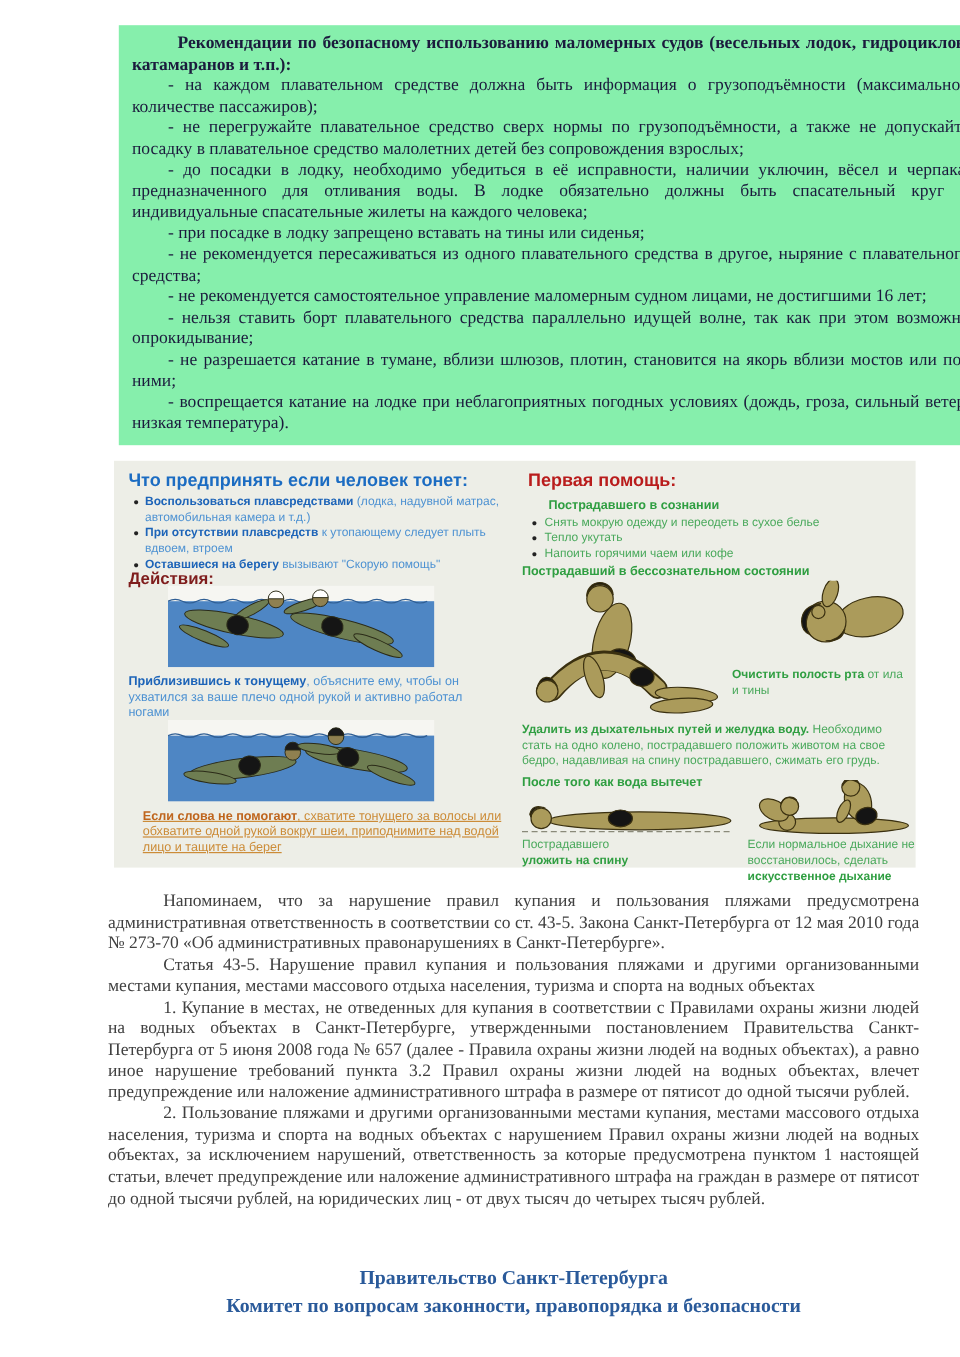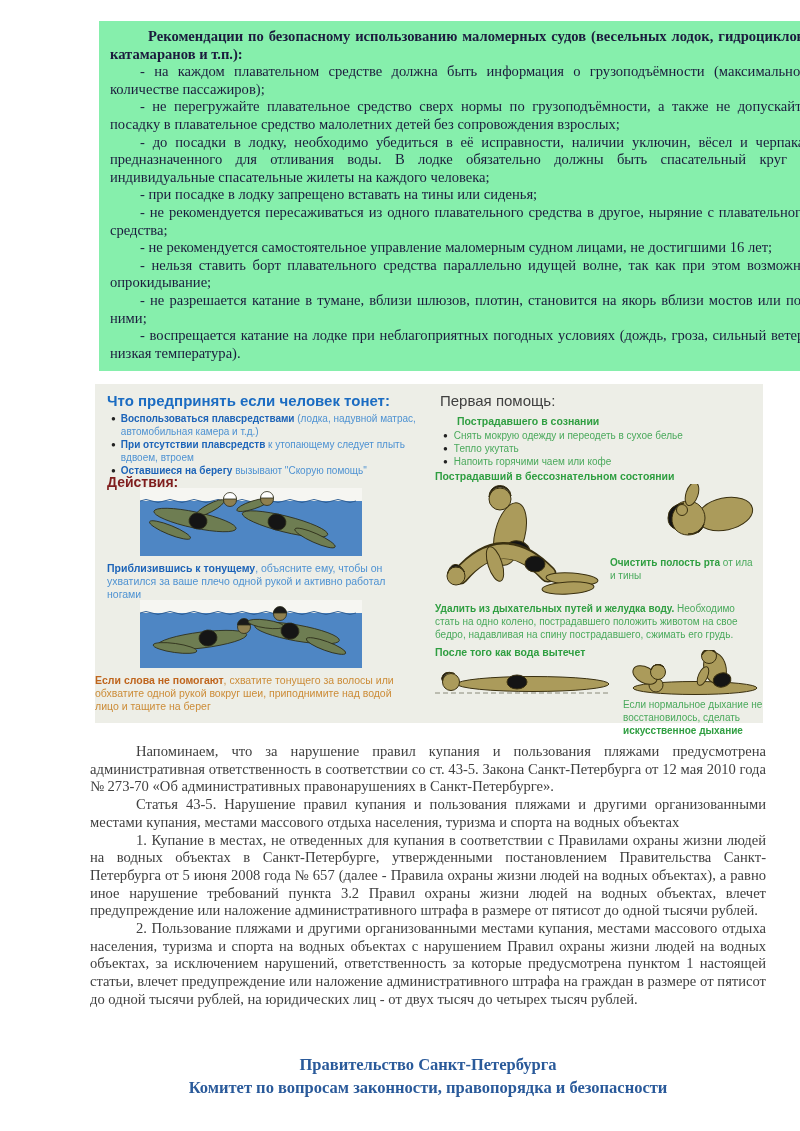--- a/index.html
+++ b/index.html
@@ -11,21 +11,21 @@
            background:#86efac;padding:7px 11px 9px 11px;color:#1b1b3d;
            font-size:14.6px;line-height:17.6px;text-align:justify;}
   .rec-box .title{font-weight:bold;text-indent:38px;margin:0;}
   .rec-box p{margin:0;text-indent:30px;}
 
   
   .info{position:absolute;left:95px;top:384px;width:668px;height:339px;background:#edeee7;
         font-family:"Liberation Sans", sans-serif;}
   .info .abs{position:absolute;}
   .ig-title-blue{color:#1b6cc2;font-weight:bold;font-size:15px;}
-  .ig-title-green{color:#404040;font-weight:normal;font-size:15px;}
+  .ig-title-green{color:#b91c1c;font-weight:bold;font-size:15px;}
   .bullets{font-size:10px;line-height:13px;color:#4e92d2;}
   .bullets .row{display:flex;}
   .bullets .dot{color:#222;margin:0 5px 0 0;font-size:8px;line-height:13px;}
   .bullets .b{font-weight:bold;color:#1d64b8;}
   .gbullets{font-size:10px;line-height:13px;color:#4aa95c;}
   .gbullets .row{display:flex;}
   .gbullets .dot{color:#222;margin:0 6px 0 0;font-size:8px;line-height:13px;}
   .actions{color:#7f1d1d;font-weight:bold;font-size:14px;}
   .cap-blue{font-size:10.5px;line-height:13px;color:#4e92d2;}
   .cap-blue .b{font-weight:bold;color:#1d64b8;}
@@ -127,21 +127,21 @@
       <g stroke="#2b2b18" stroke-width="0.8">
         <ellipse cx="157" cy="33" rx="43" ry="8" fill="#6e7d52" transform="rotate(10 157 33)"></ellipse>
         <ellipse cx="186" cy="46" rx="21" ry="4.5" fill="#6e7d52" transform="rotate(20 186 46)"></ellipse>
         <ellipse cx="126" cy="24" rx="18" ry="4" fill="#6e7d52" transform="rotate(8 126 24)"></ellipse>
         <ellipse cx="150" cy="31" rx="9" ry="8" fill="#151515" transform="rotate(10 150 31)"></ellipse>
         <circle cx="140" cy="14" r="6.5" fill="#8f8050"></circle>
         <path d="M133.5 13 a6.5 6.5 0 0 1 13 0 z" fill="#1a1a1a"></path>
       </g>
     </svg>
 
-    <div class="abs cap-orange" style="left:0;top:290px;width:300px;">
+    <div class="abs cap-orange" style="left:24px;top:290px;width:300px;text-decoration:underline;">
       <span class="b">Если слова не помогают</span><span>, схватите тонущего за волосы или обхватите одной рукой вокруг шеи, приподнимите над водой лицо и тащите на берег</span>
     </div>
 
     <div class="abs ig-title-green" style="left:345px;top:8px;">Первая помощь:</div>
 
     <div class="abs glabel" style="left:362px;top:31px;">Пострадавшего в сознании</div>
 
     <div class="abs gbullets" style="left:348px;top:45px;width:300px;">
       <div class="row">
         <span class="dot">●</span>
@@ -200,20 +200,24 @@
     <svg class="abs" style="left:338px;top:278px;" width="180" height="36" viewBox="0 0 180 36">
       <g stroke="#3a3010" stroke-width="1">
         <ellipse cx="100" cy="22" rx="76" ry="7.5" fill="#ab9b5b"></ellipse>
         <circle cx="18" cy="20" r="8.5" fill="#ab9b5b"></circle>
         <path d="M9.5 19 a8.5 8.5 0 0 1 12 -7.5 q-11 -4 -13 5 z" fill="#141414"></path>
         <ellipse cx="84" cy="20" rx="10" ry="7" fill="#141414"></ellipse>
       </g>
       <line x1="2" y1="31" x2="178" y2="31" stroke="#8a8a7a" stroke-width="1" stroke-dasharray="5 3"></line>
     </svg>
 
+    <div class="abs cap-green" style="left:340px;top:314px;width:150px;">
+      <span style="display:block;">Пострадавшего</span>
+      <span class="b" style="display:block;">уложить на спину</span>
+    </div>
 
     <svg class="abs" style="left:528px;top:266px;" width="138" height="48" viewBox="0 0 138 48">
       <g stroke="#3a3010" stroke-width="1">
         <ellipse cx="72" cy="38" rx="62" ry="6.5" fill="#ab9b5b"></ellipse>
         <circle cx="33" cy="35" r="7" fill="#ab9b5b"></circle>
         <path d="M26 34 a7 7 0 0 1 10 -6 q-9 -3 -10 6 z" fill="#141414"></path>
         <ellipse cx="22" cy="25" rx="13" ry="8" fill="#ab9b5b" transform="rotate(28 22 25)"></ellipse>
         <circle cx="35" cy="22" r="7.5" fill="#ab9b5b"></circle>
         <path d="M28 20 a7.5 7.5 0 0 1 13 -3 q-10 -6 -13 3 z" fill="#141414"></path>
         <ellipse cx="92" cy="18" rx="11" ry="16" fill="#ab9b5b" transform="rotate(-14 92 18)"></ellipse>

